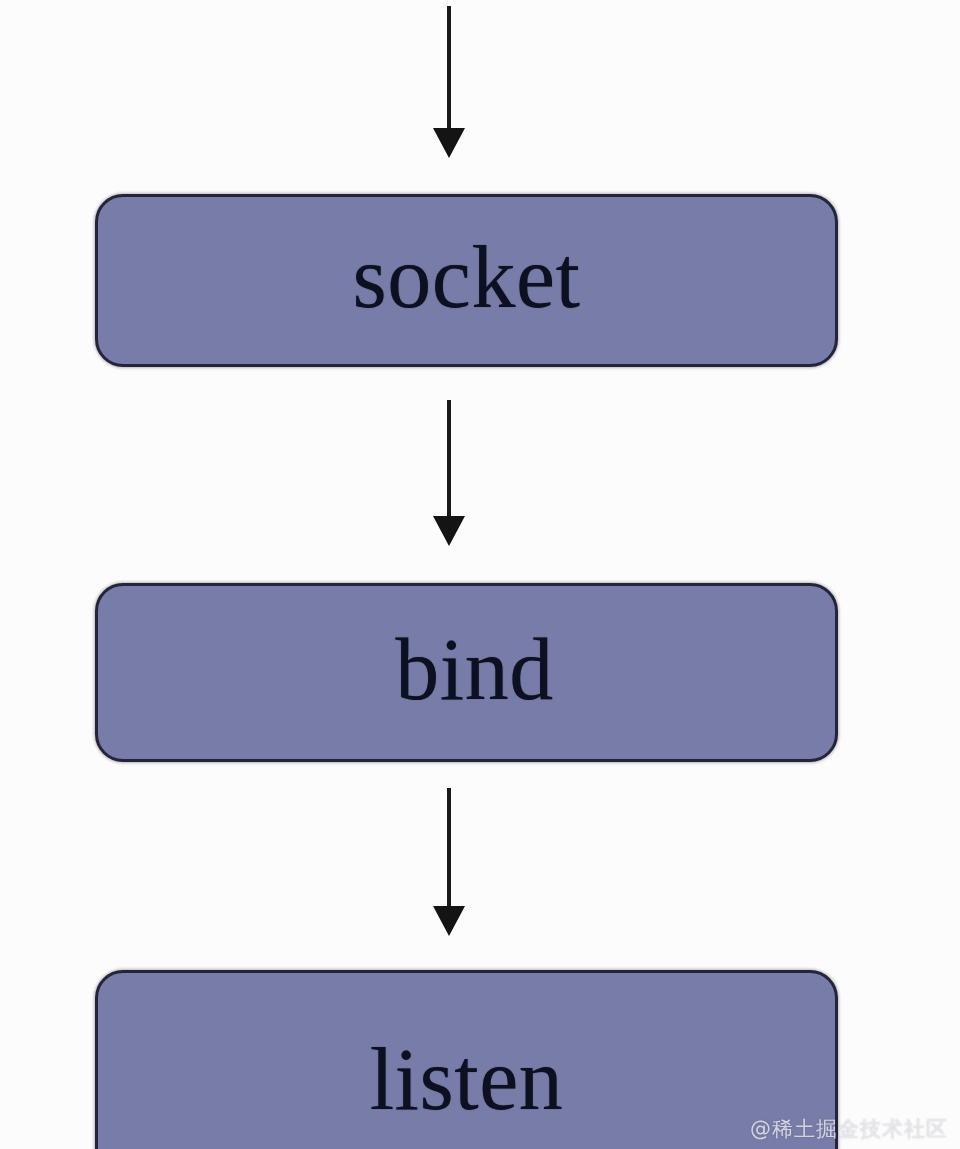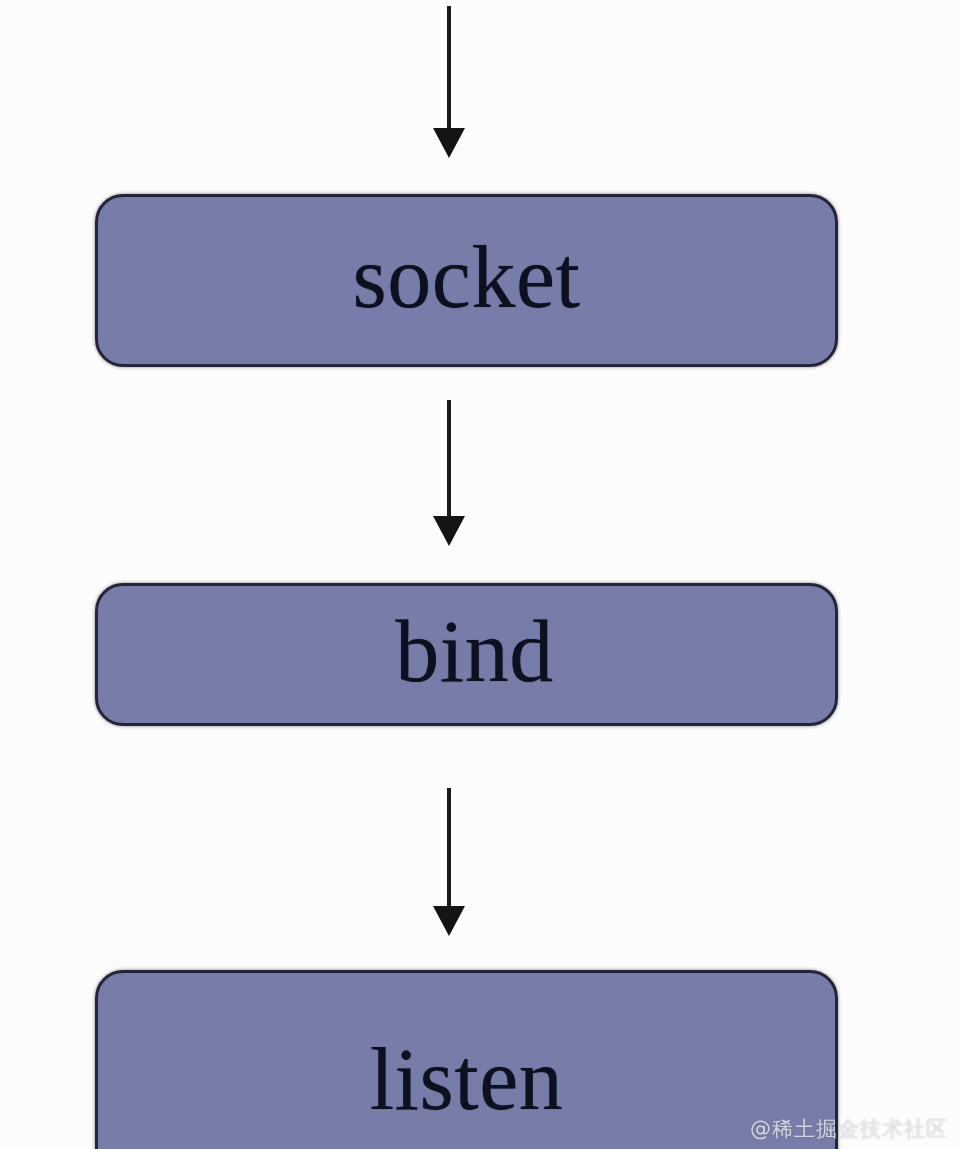--- a/index.html
+++ b/index.html
@@ -38,21 +38,21 @@
     line-height: 1;
     color: #0d1020;
     letter-spacing: 0.5px;
     white-space: nowrap;
     text-shadow: 0 0 1px rgba(13,16,32,0.55);
     position: relative;
     top: -3px;
   }
 
   #node-socket { top: 194px;  height: 173px; }
-  #node-bind   { top: 583px;  height: 143px; padding-left: 16px; }
+  #node-bind   { top: 583px;  height: 179px; padding-left: 16px; }
   #node-listen { top: 970px;  height: 225px; }
 
   
   .arrow {
     position: absolute;
     left: 433px;
     width: 32px;
     filter: blur(0.4px);
   }
   .arrow svg { display: block; width: 32px; height: 100%; overflow: visible; }

